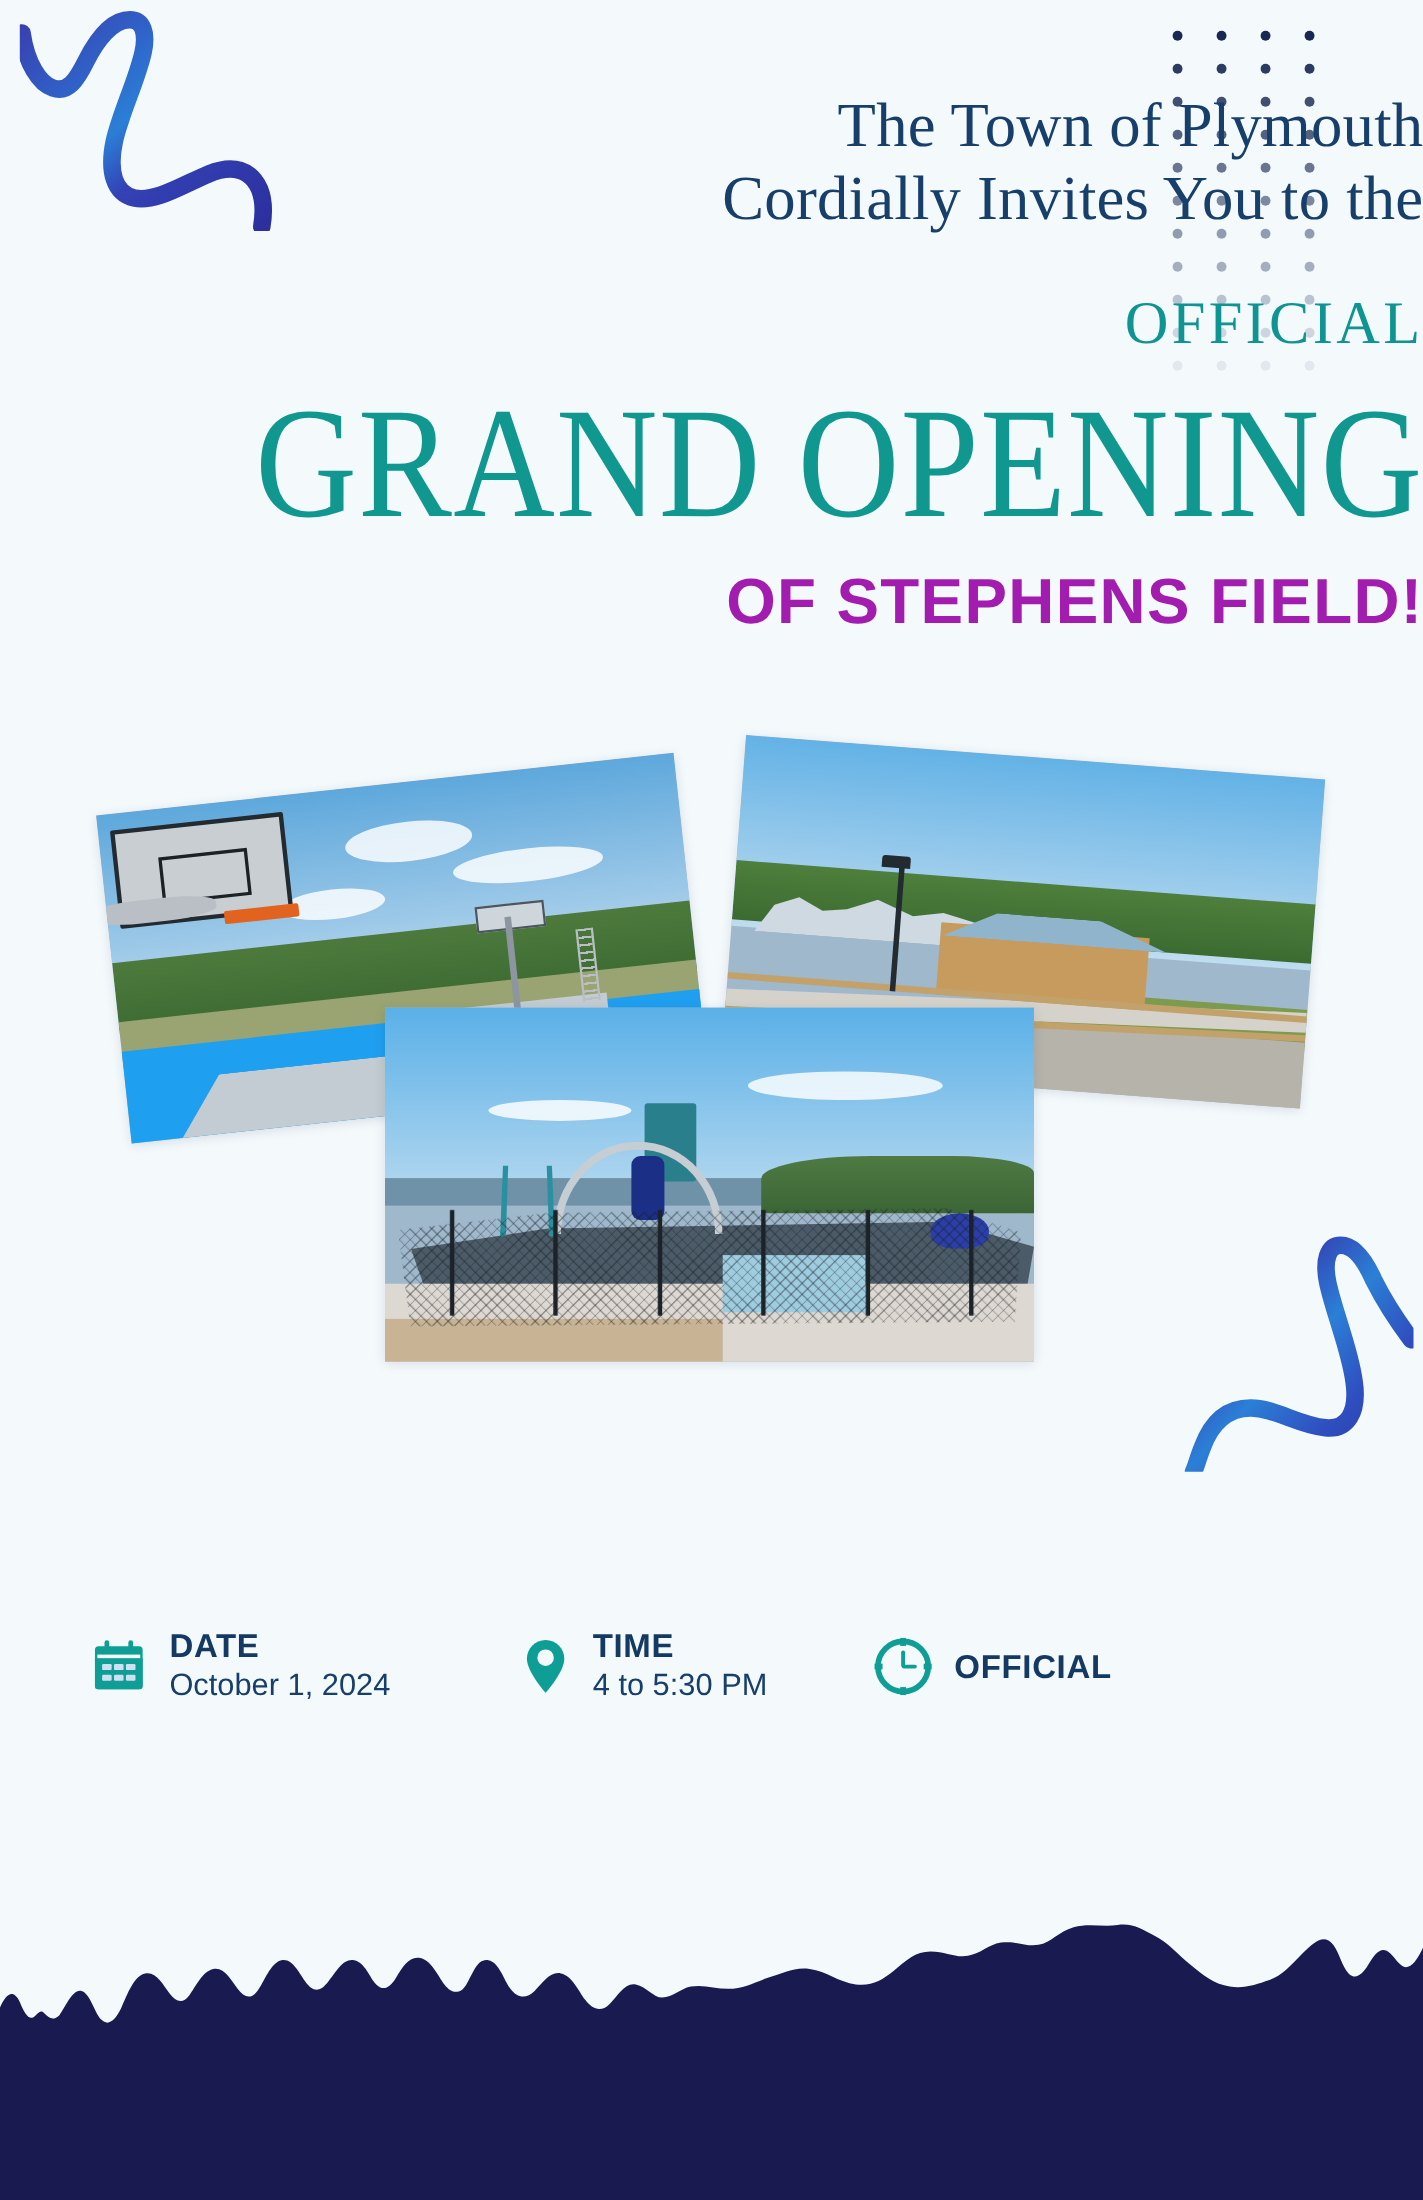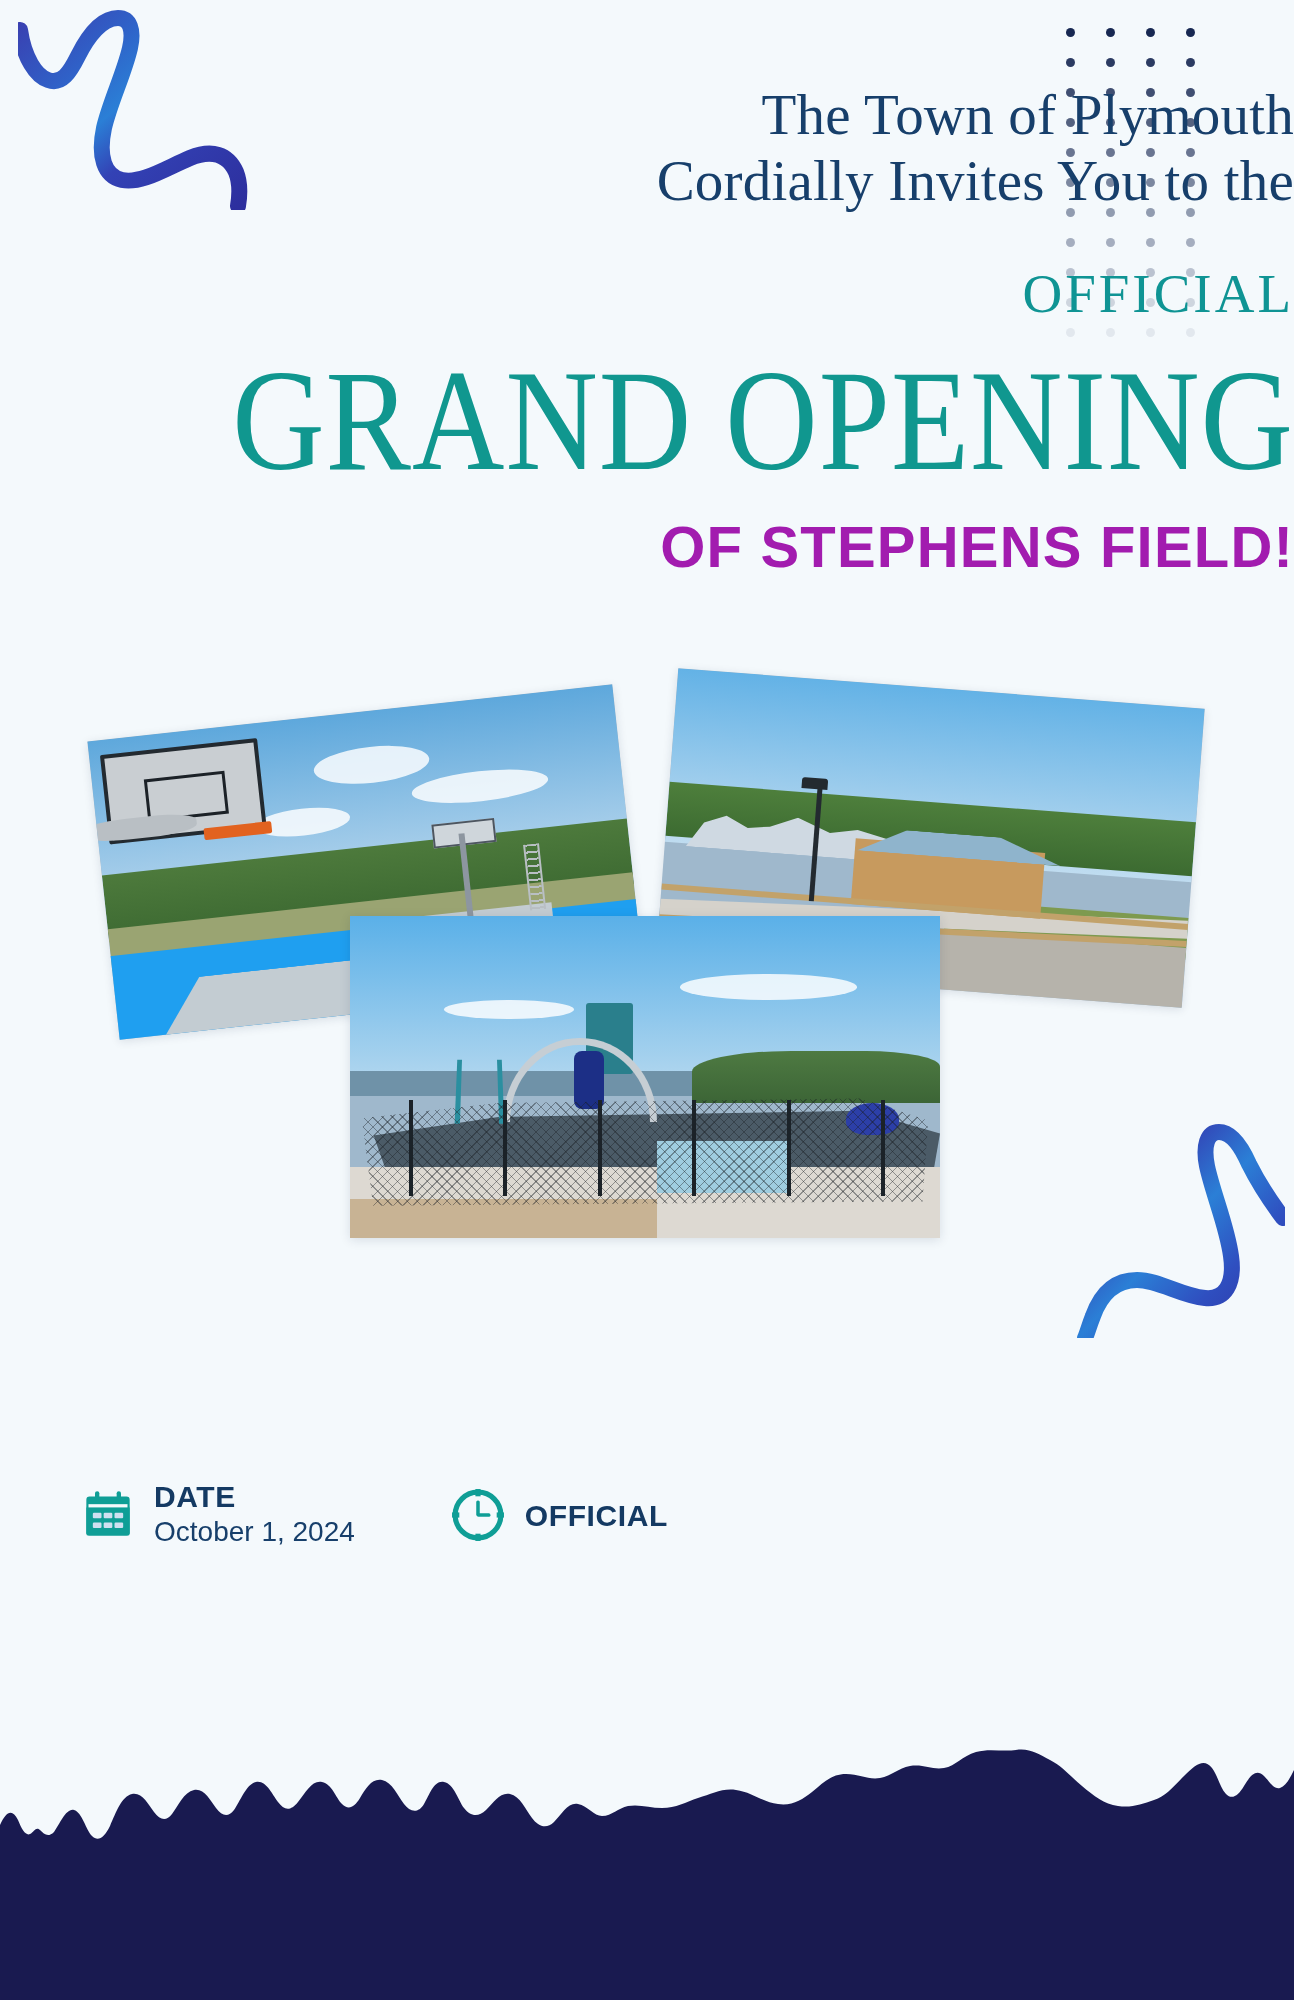--- a/index.html
+++ b/index.html
@@ -440,20 +440,32 @@
         <rect x="20" y="31" width="8" height="5" rx="1" fill="#cfe0f0"></rect>
         <rect x="30" y="31" width="8" height="5" rx="1" fill="#cfe0f0"></rect>
       </svg>
     </span>
     <span class="detail-text">
       <span class="detail-label">DATE</span>
       <span class="detail-value" style="display:block">October 1, 2024</span>
     </span>
   </div>
 
+  <div class="detail-col" id="detail-time">
+    <span class="detail-icon">
+      <svg width="46" height="52" viewBox="0 0 40 52">
+        <path d="M20 2 C10.6 2 3 9.6 3 19 C3 31 20 50 20 50 C20 50 37 31 37 19 C37 9.6 29.4 2 20 2 Z" fill="#0f9e96"></path>
+        <circle cx="20" cy="18" r="7.5" fill="#f4f9fc"></circle>
+      </svg>
+    </span>
+    <span class="detail-text">
+      <span class="detail-label">TIME</span>
+      <span class="detail-value" style="display:block">4 to 5:30 PM</span>
+    </span>
+  </div>
 
   <div class="detail-col" id="detail-location">
     <span class="detail-icon">
       <svg width="54" height="54" viewBox="0 0 52 52">
         <circle cx="26" cy="26" r="22" fill="none" stroke="#0f9e96" stroke-width="5"></circle>
         <rect x="23.5" y="1" width="5" height="7" fill="#0f9e96"></rect>
         <rect x="23.5" y="44" width="5" height="7" fill="#0f9e96"></rect>
         <rect x="1" y="23.5" width="7" height="5" fill="#0f9e96"></rect>
         <rect x="44" y="23.5" width="7" height="5" fill="#0f9e96"></rect>
         <rect x="24.3" y="12" width="3.4" height="15" rx="1.6" fill="#0f9e96"></rect>

